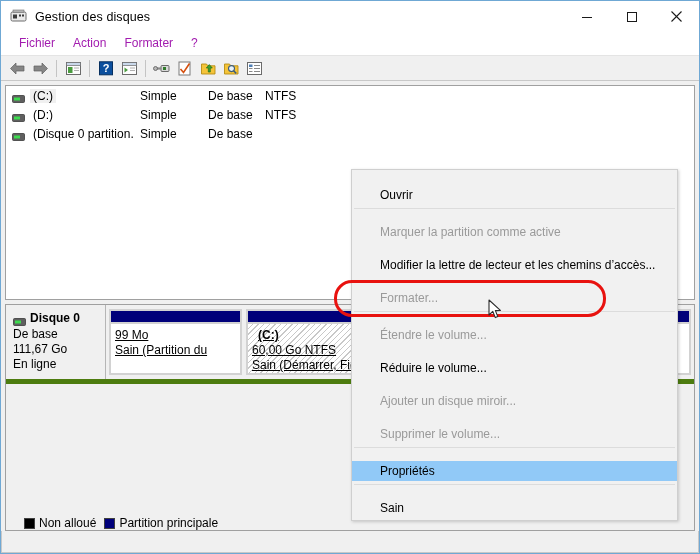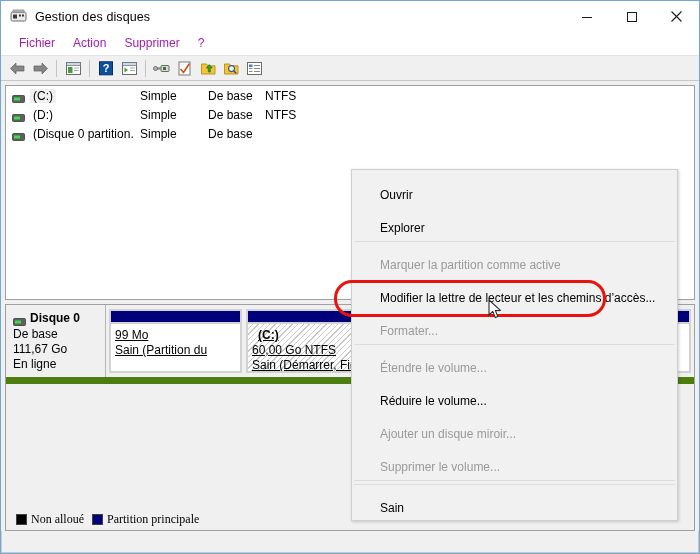--- a/index.html
+++ b/index.html
@@ -178,21 +178,21 @@
     background: #f0f0f0;
     border: 1px solid #a0a0a0;
     border-bottom: none;
     box-sizing: border-box;
     position: relative;
     overflow: hidden;
   }
   .disk-row {
     display: flex;
     height: 79px;
-    border-bottom: 7px solid #4d7c0f;
+    border-bottom: 5px solid #4d7c0f;
     box-sizing: border-box;
   }
   .disk-info {
     width: 100px;
     box-sizing: border-box;
     border-right: 1px solid #b5b5b5;
     padding: 6px 0 0 7px;
     font-size: 12px;
     line-height: 15px;
     background: #f0f0f0;
@@ -250,26 +250,25 @@
   .p3 { flex: 1 1 auto; }
 
   
   #legend {
     height: 22px;
     min-height: 22px;
     border: 1px solid #a0a0a0;
     border-top: none;
     box-sizing: border-box;
     display: flex;
-    align-items: center;
-    padding-left: 10px;
+    align-items: flex-end;
+    padding-left: 18px;
     background: #f0f0f0;
     font-size: 12px;
     gap: 4px;
-    font-family: Liberation Serif, serif;
   }
   .legend-entry { display: flex; align-items: center; margin-right: 4px; }
   .legend-swatch {
     width: 11px; height: 11px;
     margin-right: 4px;
     border: 1px solid #404040;
     box-sizing: border-box;
   }
 
   
@@ -369,21 +368,21 @@
           <line x1="1.5" y1="1.5" x2="11.5" y2="11.5" stroke="#1a1a1a" stroke-width="1.1"></line>
           <line x1="11.5" y1="1.5" x2="1.5" y2="11.5" stroke="#1a1a1a" stroke-width="1.1"></line>
         </svg>
       </div>
     </div>
   </div>
 
   <div id="menubar">
     <span class="menu-item">Fichier</span>
     <span class="menu-item">Action</span>
-    <span class="menu-item">Supprimer</span>
+    <span class="menu-item">Formater</span>
     <span class="menu-item">?</span>
   </div>
 
   <div id="toolbar">
     <div class="tb-btn">
       <svg width="17" height="15" viewBox="0 0 17 15">
         <path d="M7 2 L1.5 7.5 L7 13 L7 10 L15 10 L15 5 L7 5 Z" fill="#868686" stroke="#5e5e5e" stroke-width=".7"></path>
       </svg>
     </div>
     <div class="tb-btn">
@@ -566,31 +565,31 @@
       <div class="legend-entry">
         <span class="legend-swatch" style="background:#00007a"></span>
         <span>Partition principale</span>
       </div>
     </div>
 
     <div id="statusbar"></div>
 
     <div id="context-menu">
       <div class="cm-item">Ouvrir</div>
-      <div class="cm-item">Explorer</div>
       <div class="cm-sep"></div>
       <div class="cm-item disabled">Marquer la partition comme active</div>
       <div class="cm-item">Modifier la lettre de lecteur et les chemins d’accès...</div>
       <div class="cm-item disabled">Formater...</div>
       <div class="cm-sep"></div>
       <div class="cm-item disabled">Étendre le volume...</div>
       <div class="cm-item">Réduire le volume...</div>
       <div class="cm-item disabled">Ajouter un disque miroir...</div>
       <div class="cm-item disabled">Supprimer le volume...</div>
       <div class="cm-sep"></div>
+      <div class="cm-item highlight">Propriétés</div>
       <div class="cm-sep"></div>
       <div class="cm-item">Sain</div>
     </div>
 
   </div>
 
   <div id="red-box"></div>
 
   <div id="cursor">
     <svg width="15" height="22" viewBox="0 0 15 22">

